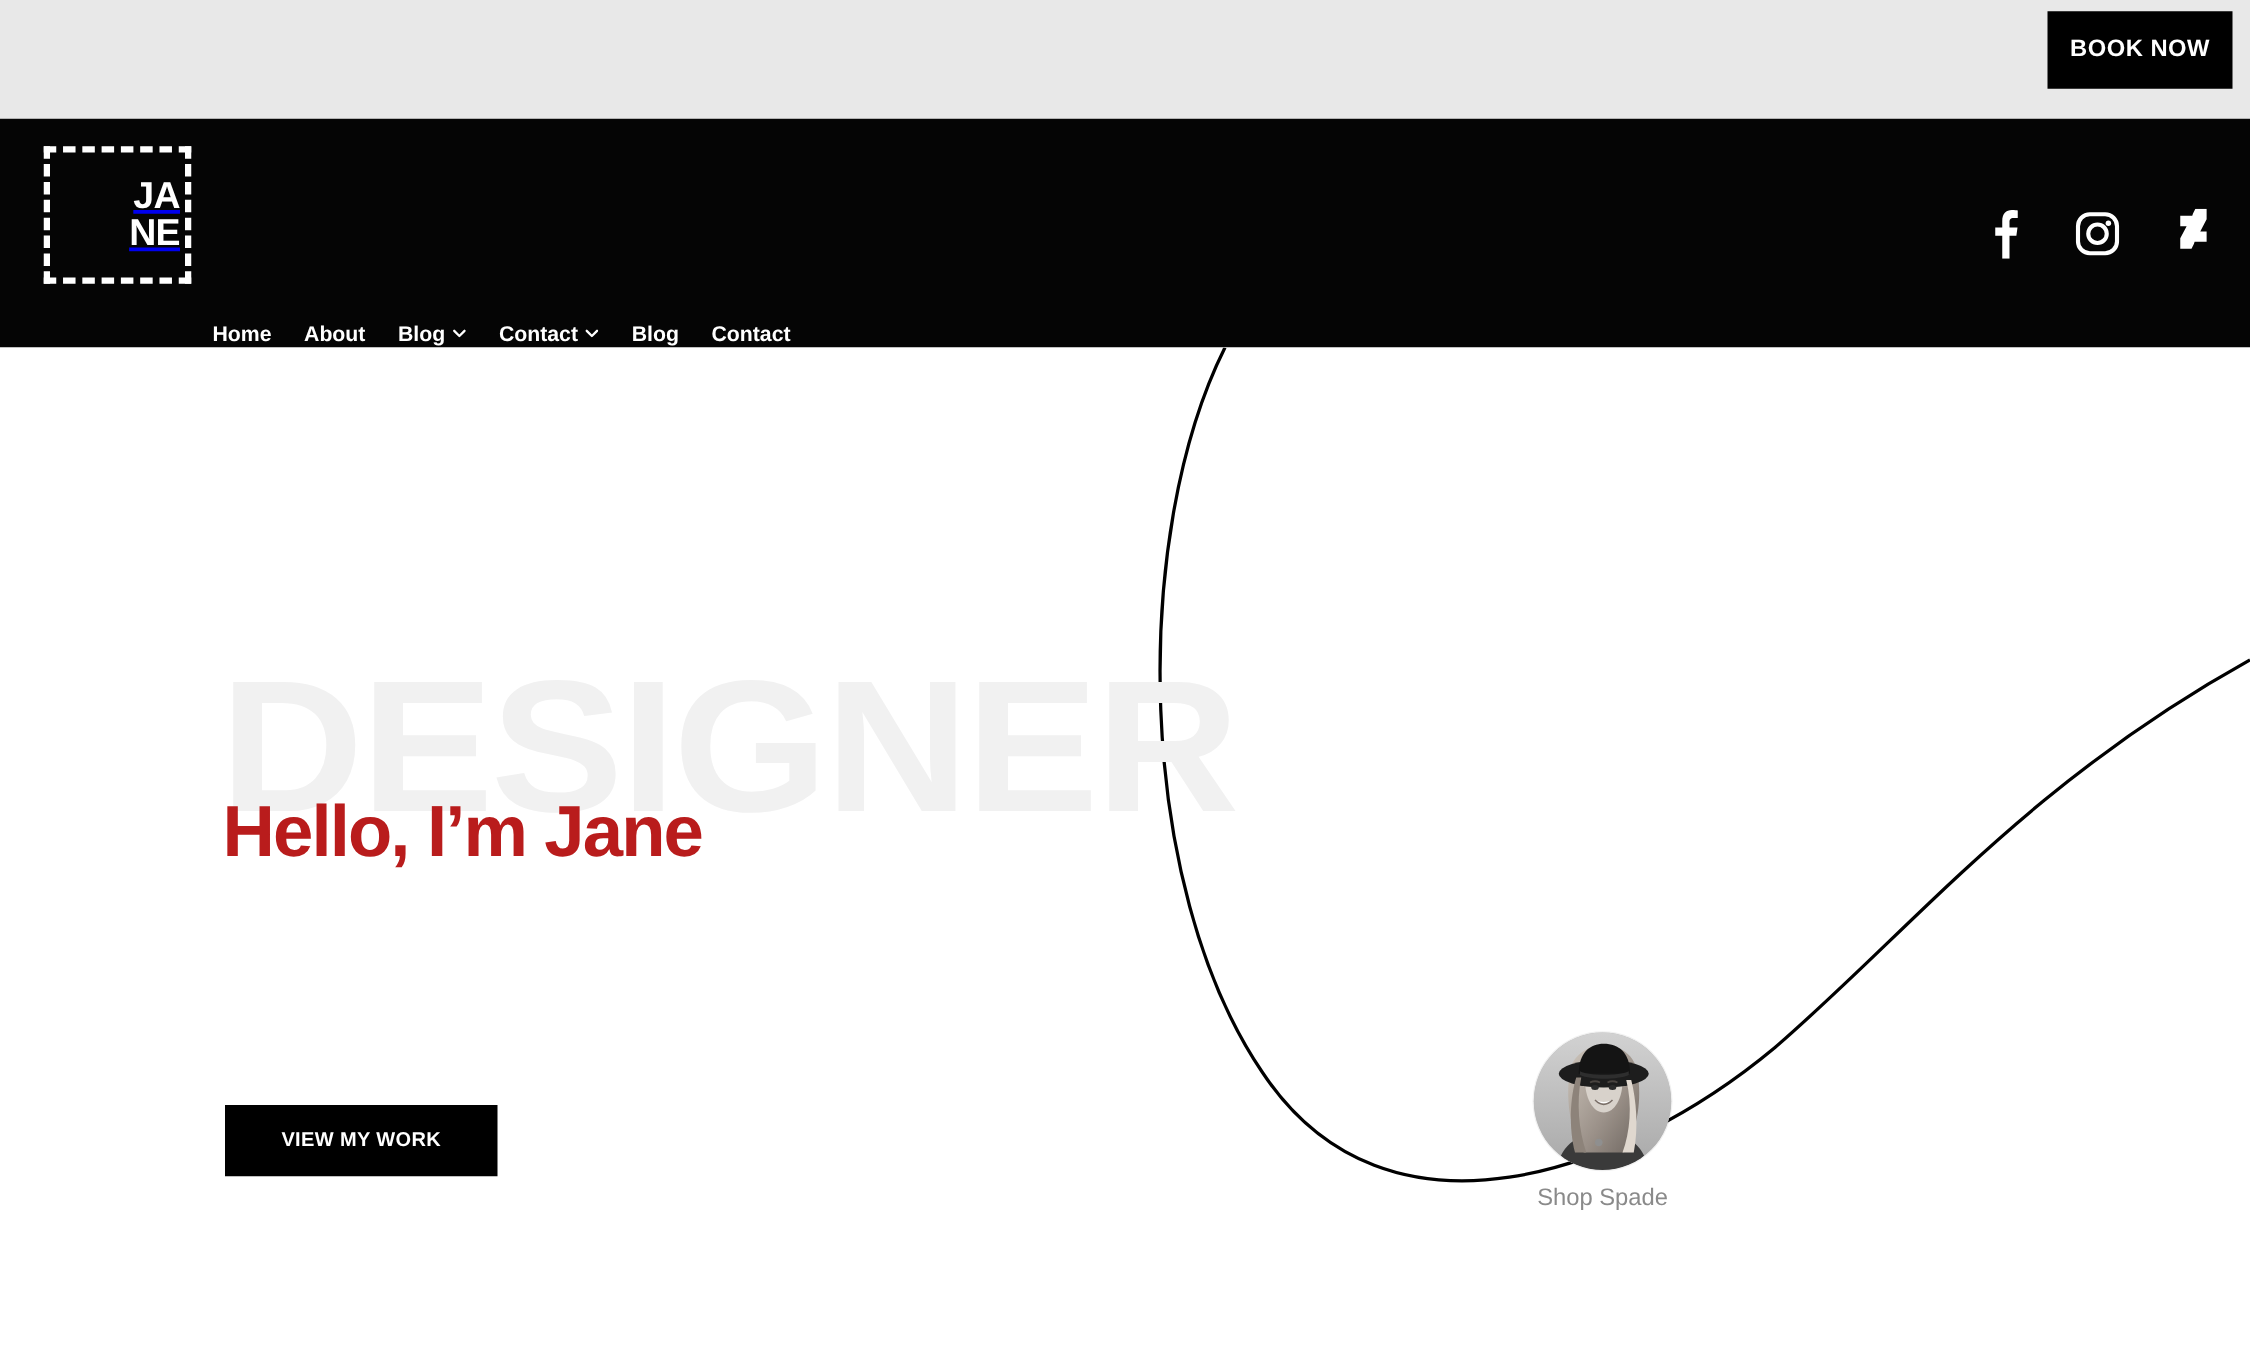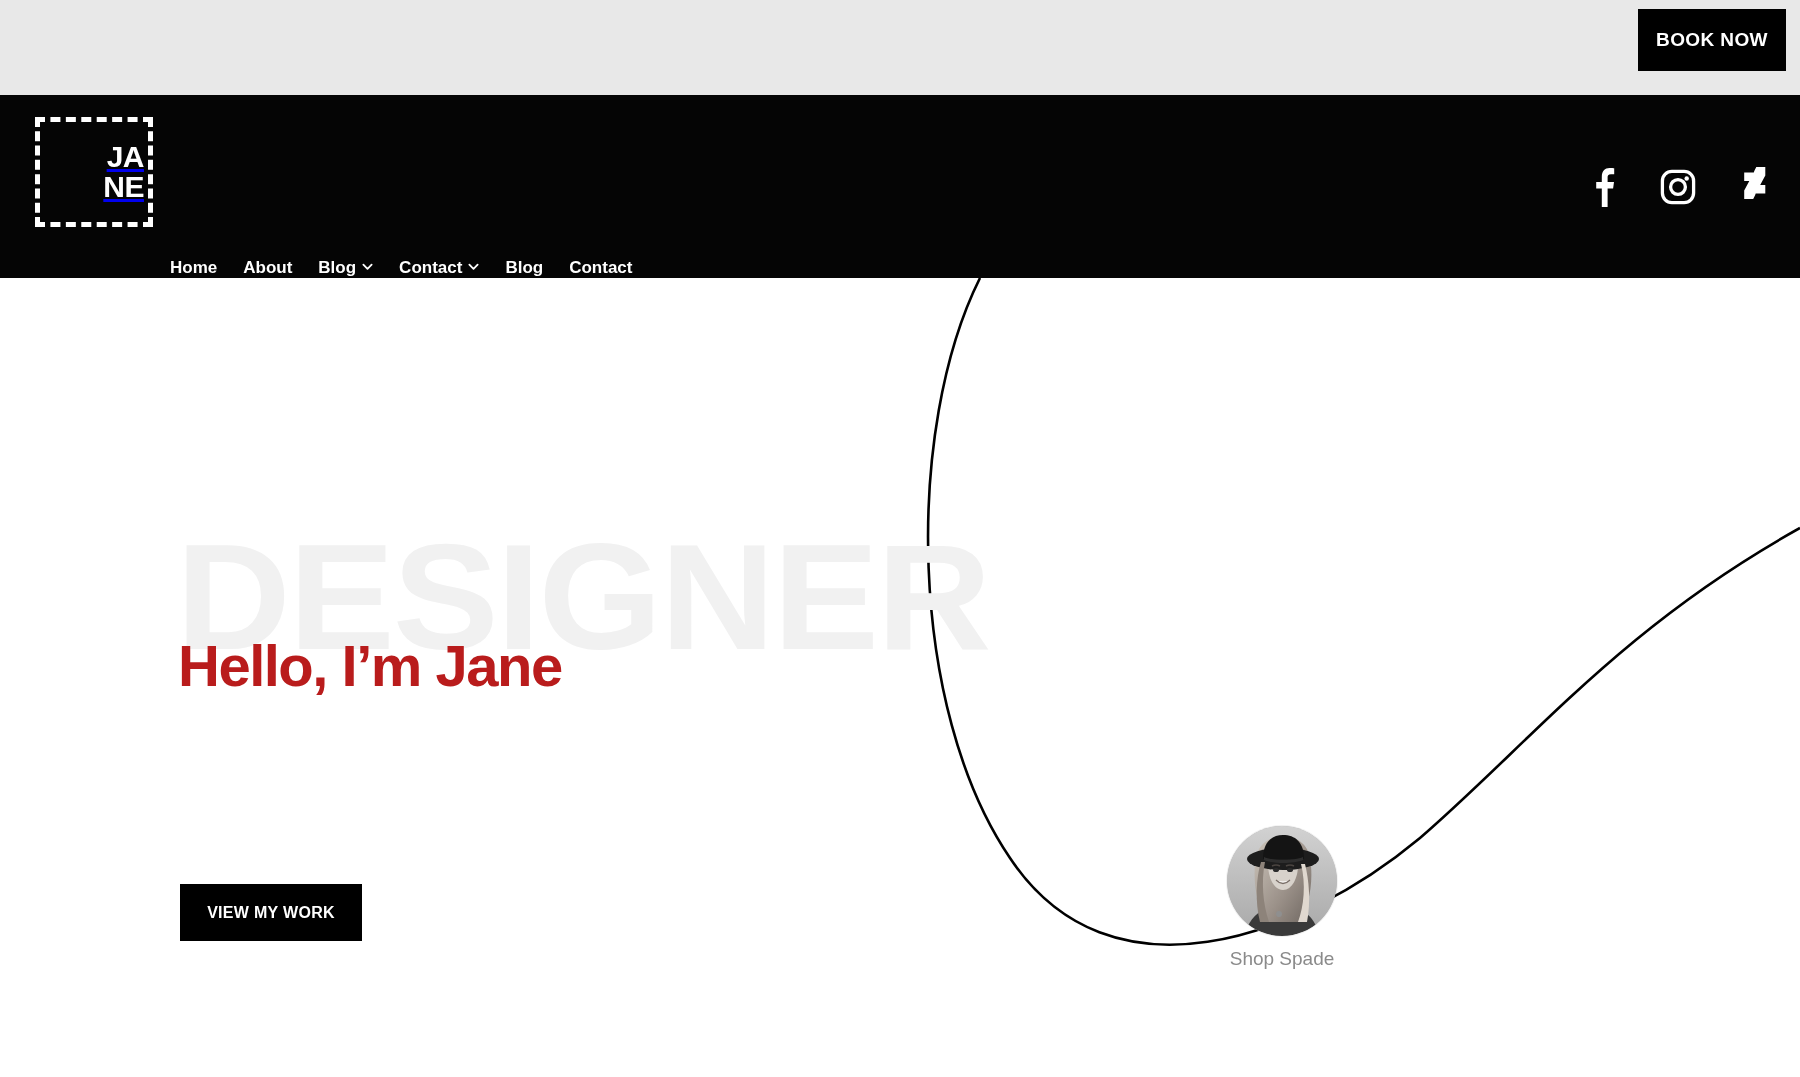--- a/index.html
+++ b/index.html
@@ -107,21 +107,21 @@
     font-family:"Liberation Sans", sans-serif;
   }
   .hero-sub{
     position:absolute; left:180px; top:512px;
     color:#2f3640; font-weight:bold;
     font-size:30px; letter-spacing:.1px;
     font-family:"Liberation Sans", sans-serif;
   }
   .cta{
     position:absolute; left:180px; top:606px;
-    width:182px; height:57px;
+    width:218px; height:57px;
     background:#000000; color:#ffffff; border:none; cursor:pointer;
     font-size:16px; font-weight:bold; letter-spacing:.3px;
     display:flex; align-items:center; justify-content:center;
     font-family:"Liberation Sans", sans-serif;
   }
 
   
   .avatar-block{
     position:absolute; left:1222px; top:548px;
     width:120px; text-align:center;

